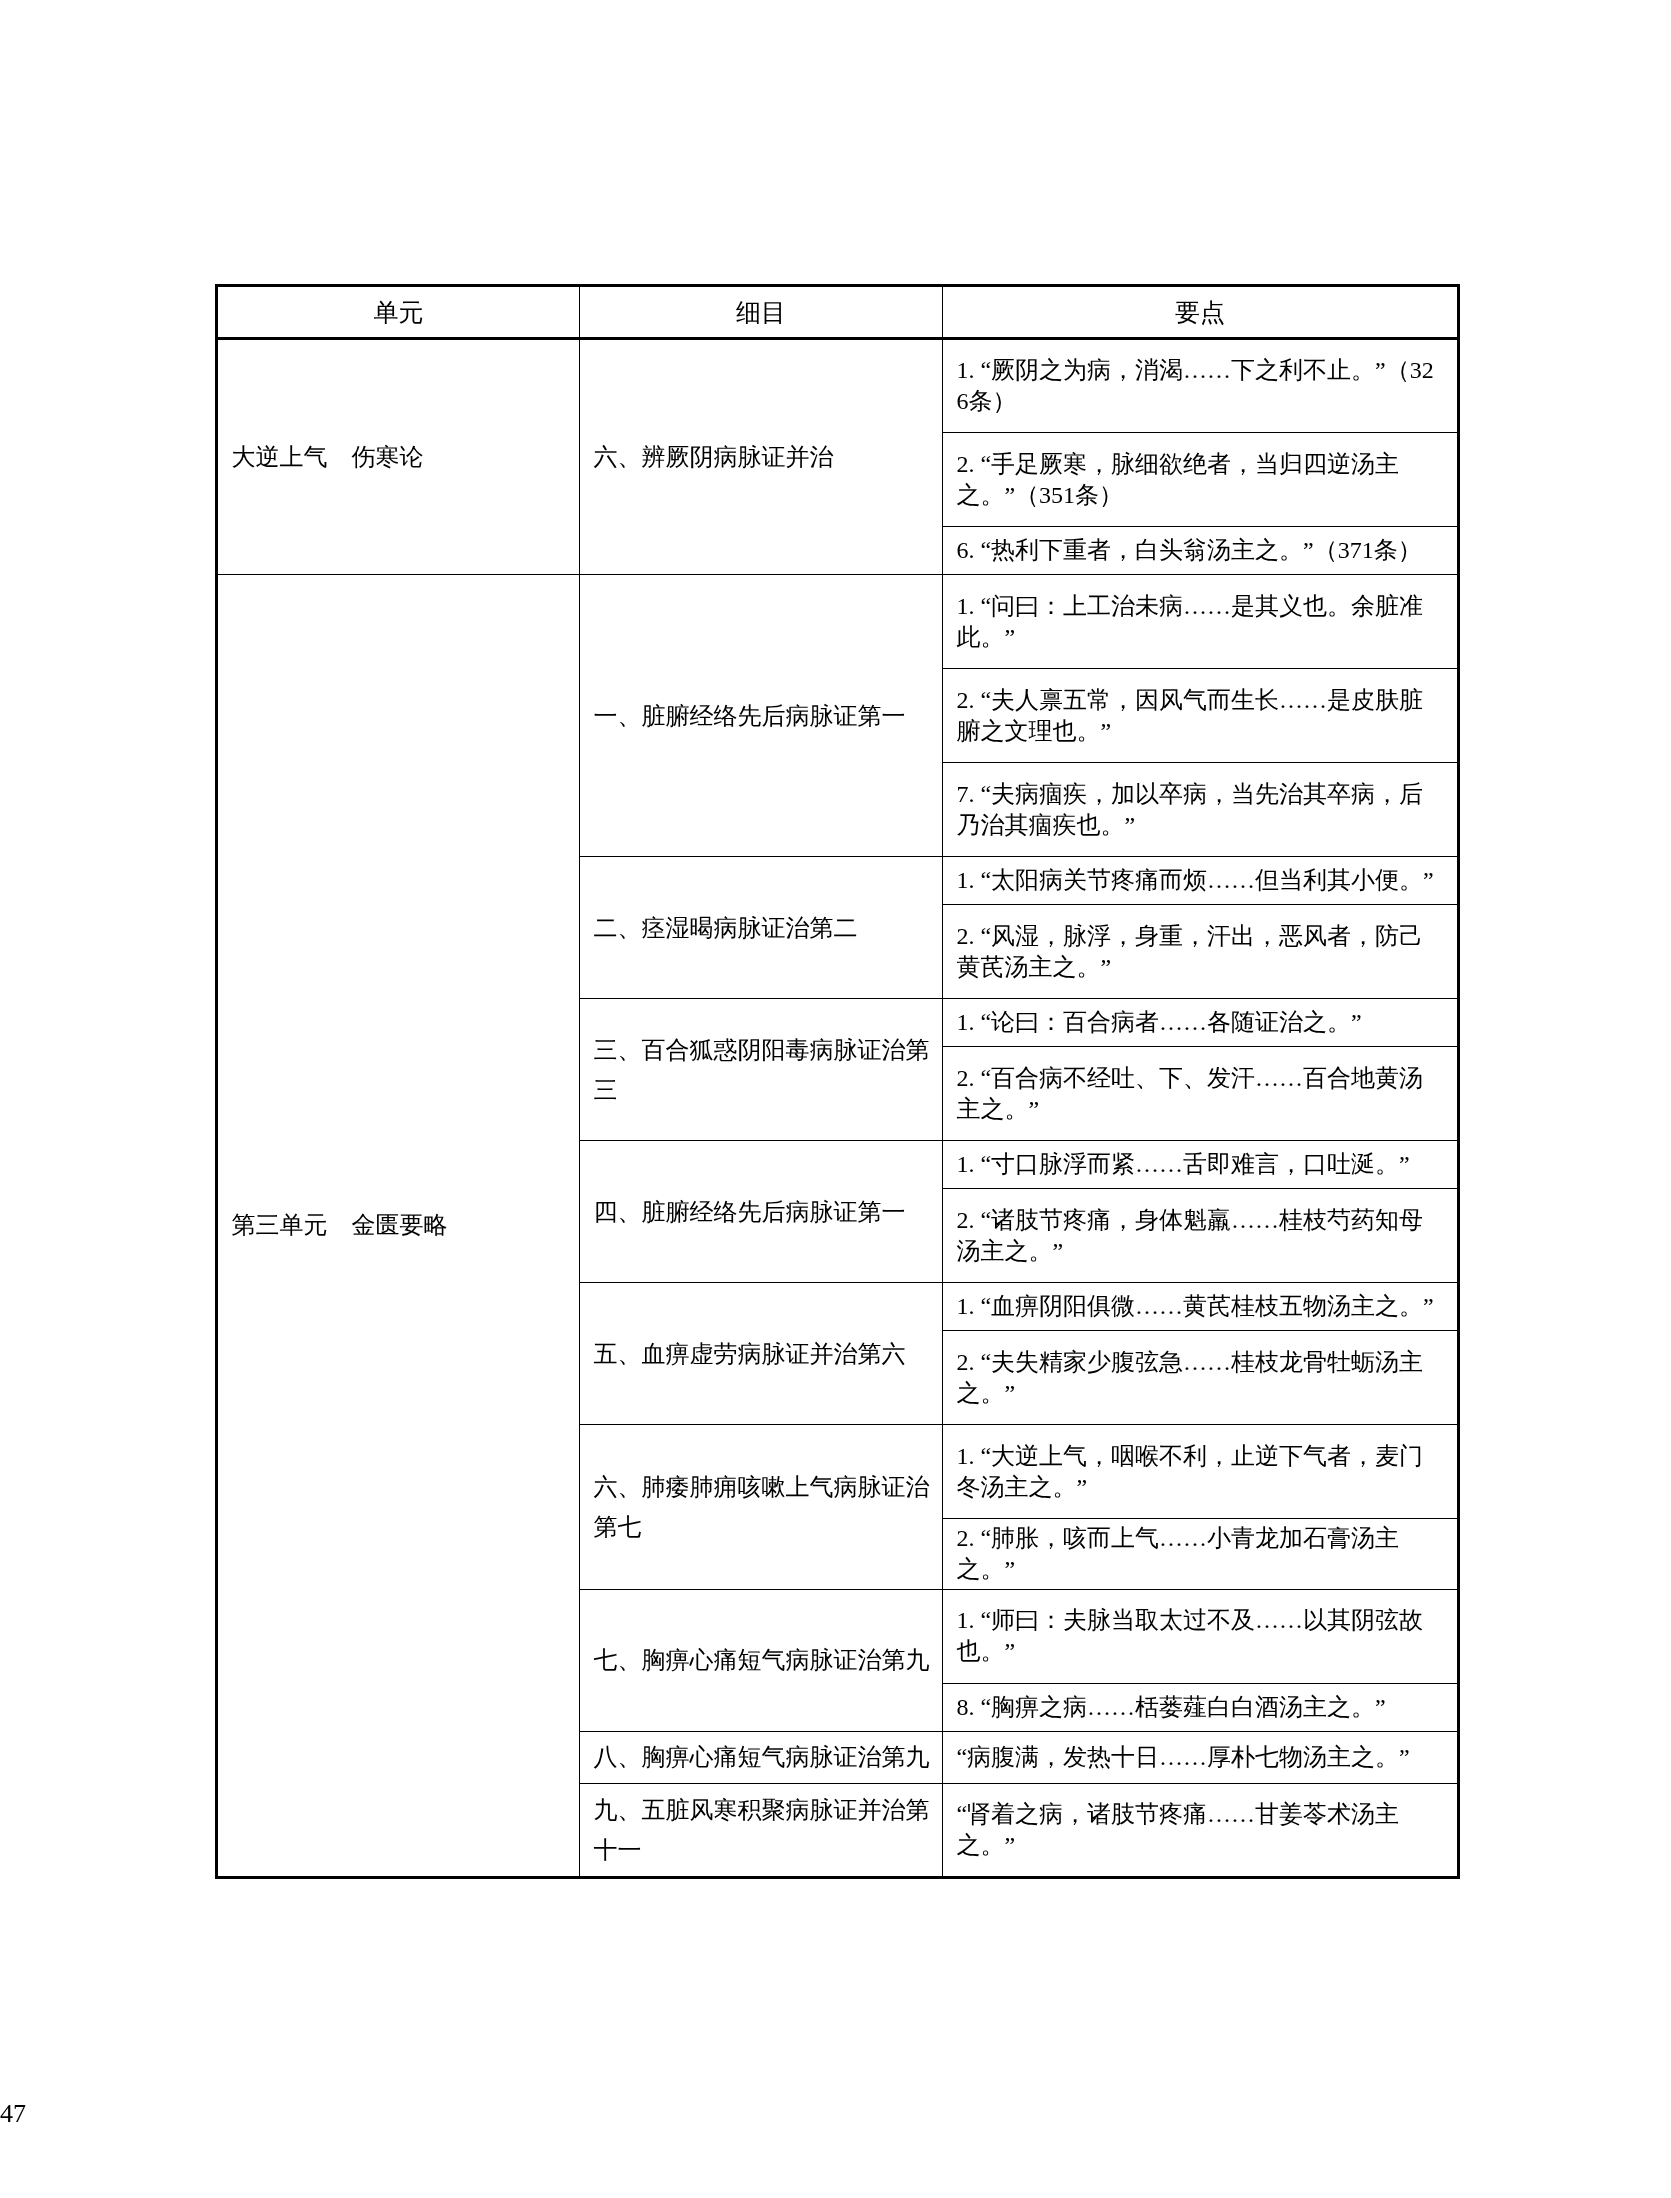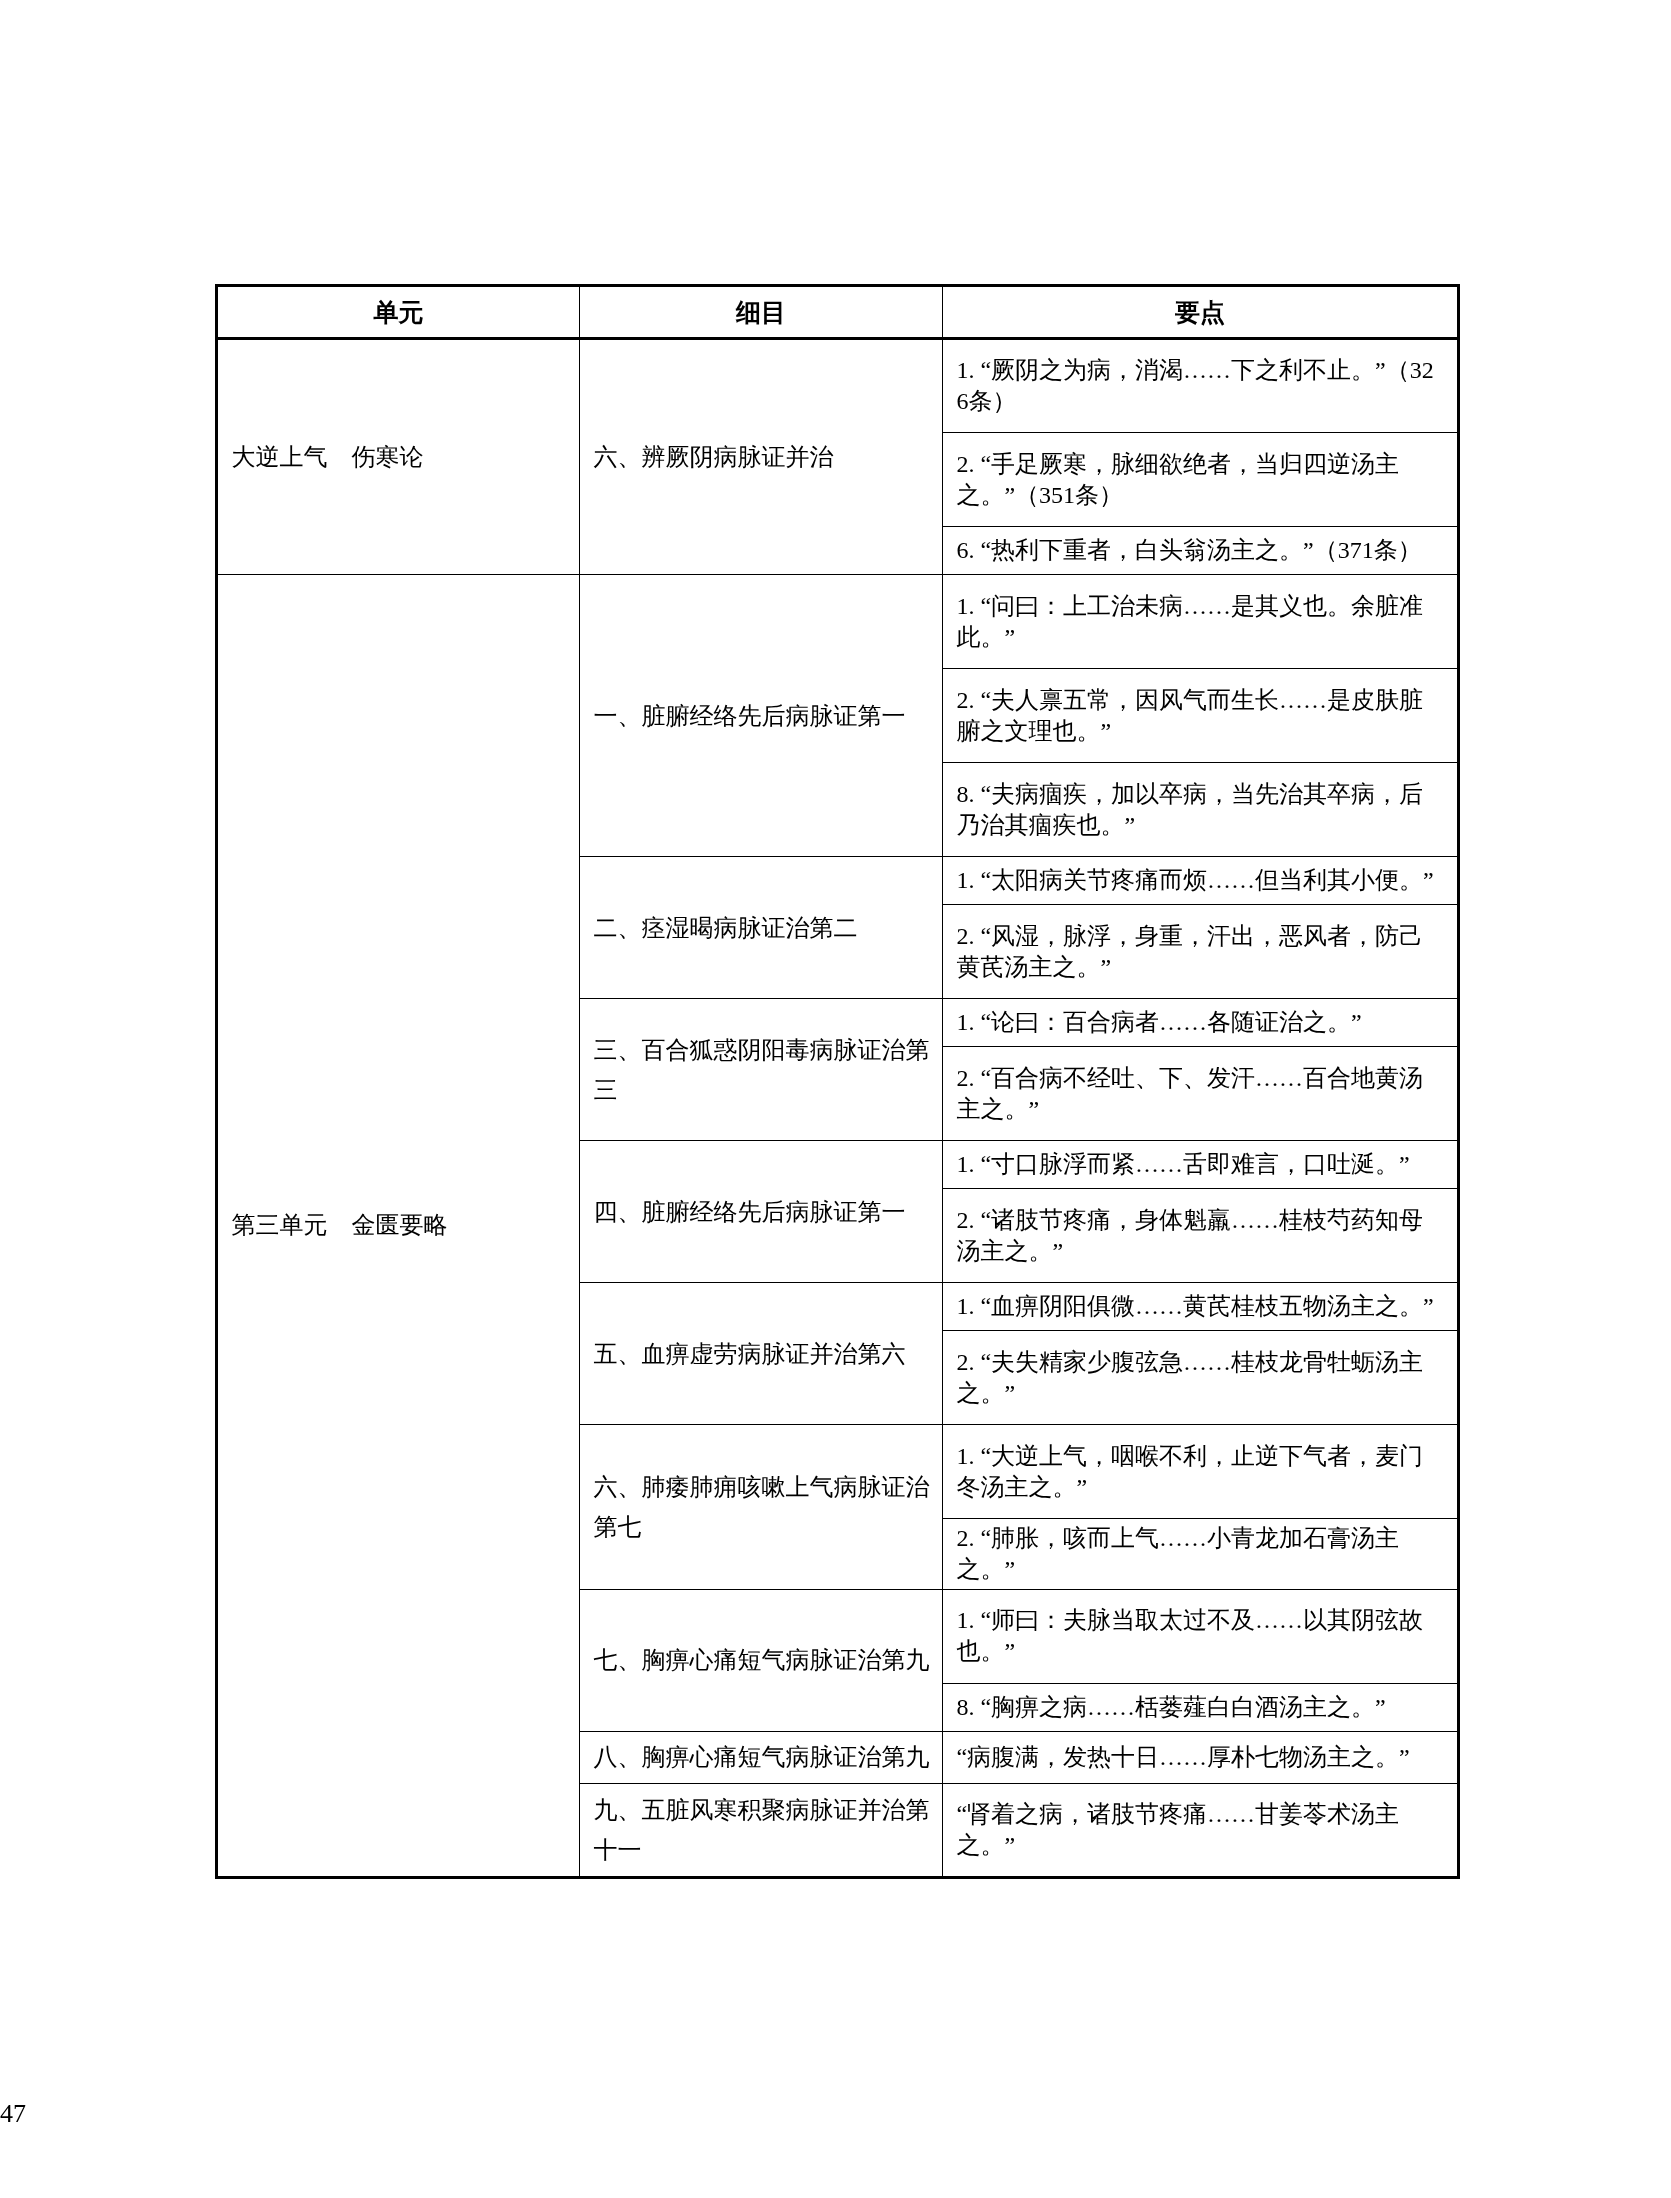--- a/index.html
+++ b/index.html
@@ -23,21 +23,21 @@
     table-layout: fixed;
     border: 3.8px solid #000;
   }
   .doc-table th, .doc-table td {
     border: 1.9px solid #000;
     font-size: 24px;
     vertical-align: middle;
     word-break: break-all;
   }
   .doc-table th {
-    font-weight: bold;
+    font-weight: normal;
     font-size: 25px;
     text-align: center;
     height: 48px;
     border-bottom: 3.8px solid #000;
   }
   .cell-unit {
     padding: 3.8px 7.6px 3.8px 13.4px;
     line-height: 40px;
   }
   .cell-item {
@@ -91,21 +91,21 @@
 
     <tr class="rh98">
       <td class="cell-unit thick-top" rowspan="17">第三单元　金匮要略</td>
       <td class="cell-item thick-top" rowspan="3">一、脏腑经络先后病脉证第一</td>
       <td class="cell-point thick-top">1. “问曰：上工治未病……是其义也。余脏准此。”</td>
     </tr>
     <tr class="rh98">
       <td class="cell-point">2. “夫人禀五常，因风气而生长……是皮肤脏腑之文理也。”</td>
     </tr>
     <tr class="rh98">
-      <td class="cell-point">8. “夫病痼疾，加以卒病，当先治其卒病，后乃治其痼疾也。”</td>
+      <td class="cell-point">7. “夫病痼疾，加以卒病，当先治其卒病，后乃治其痼疾也。”</td>
     </tr>
 
     <tr class="rh50">
       <td class="cell-item thick-top" rowspan="2">二、痉湿暍病脉证治第二</td>
       <td class="cell-point thick-top">1. “太阳病关节疼痛而烦……但当利其小便。”</td>
     </tr>
     <tr class="rh98">
       <td class="cell-point">2. “风湿，脉浮，身重，汗出，恶风者，防己黄芪汤主之。”</td>
     </tr>
 

